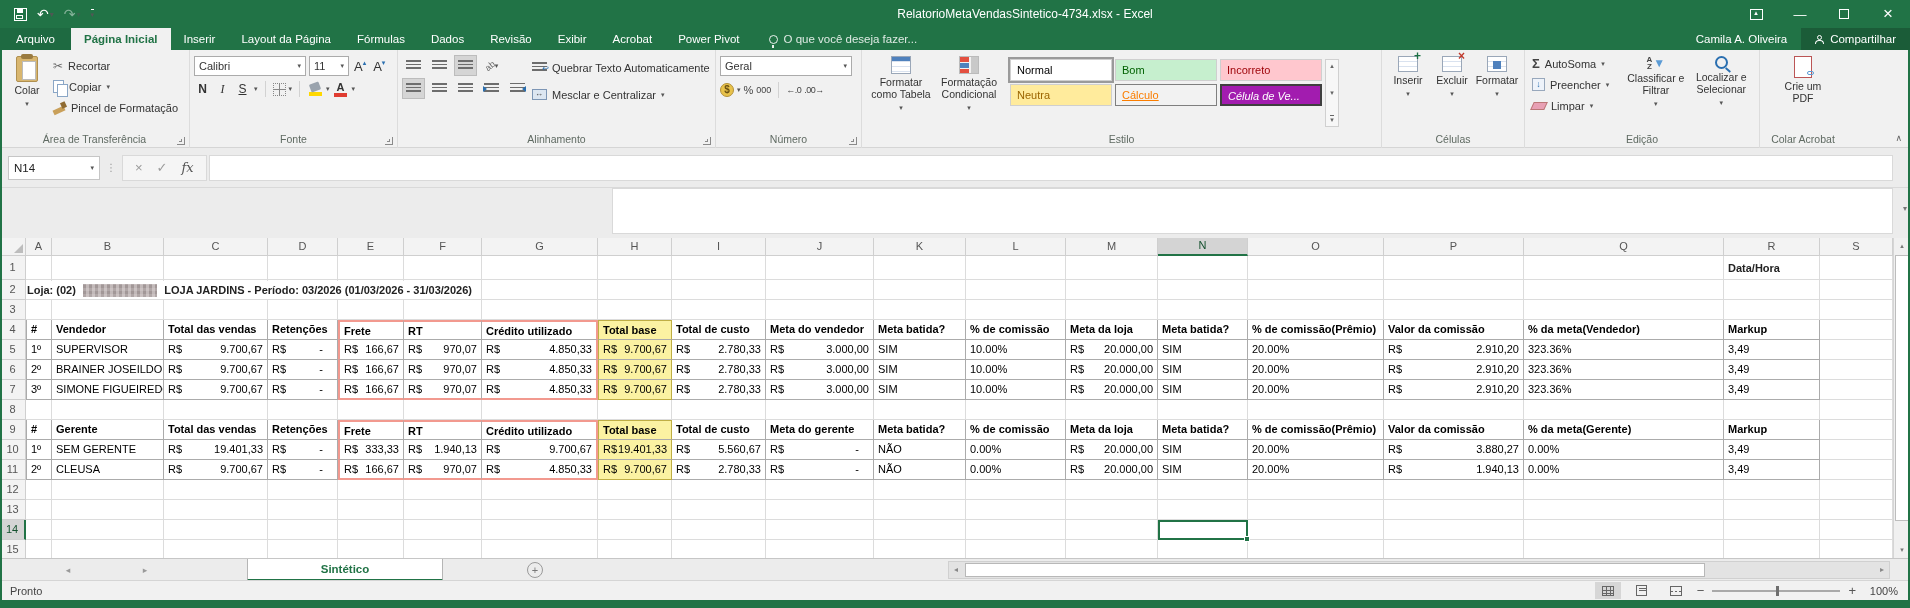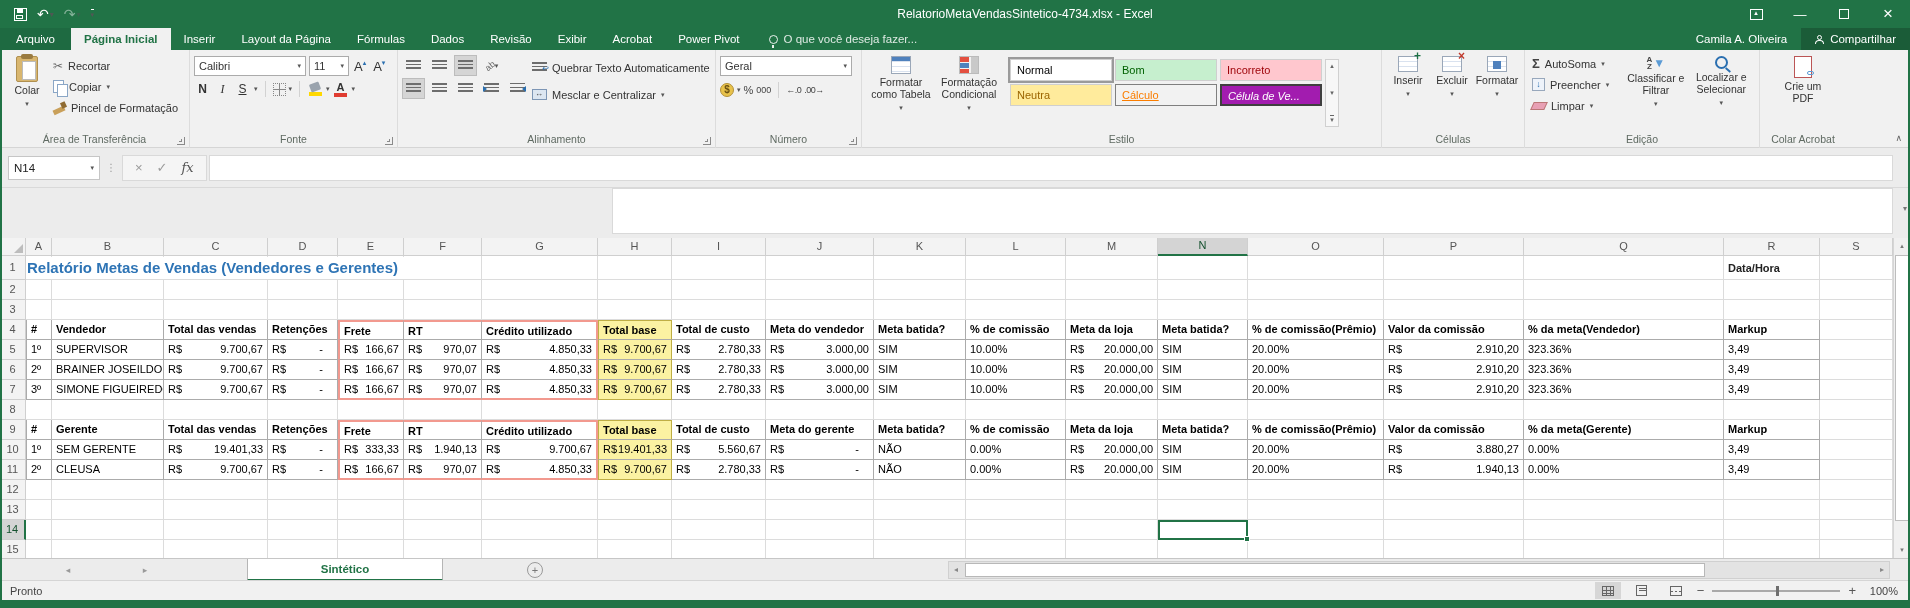--- a/index.html
+++ b/index.html
@@ -1041,22 +1041,26 @@
           <div class="g-c" style="width: 100px;"></div>
           <div class="g-c" style="width: 92px;"></div>
           <div class="g-c" style="width: 90px;"></div>
           <div class="g-c" style="width: 136px;"></div>
           <div class="g-c" style="width: 140px;"></div>
           <div class="g-c" style="width: 200px;"></div>
           <div class="g-c" style="width: 96px;"></div>
           <div class="g-c" style="width: 73px;"></div>
         </div>
       </div>
-    <div class="ov-title">Relatório Metas de Vendas (Vendedores e Gerentes)</div>
     <div class="ov-dh">Data/Hora</div>
+    <div class="ov-loja">
+      <span>Loja: (02)</span>
+      <span class="redact"></span>
+      <span>LOJA JARDINS - Período: 03/2026 (01/03/2026 - 31/03/2026)</span>
+    </div>
     <div class="selbox" id="selbox" style="left: 1158px; top: 282px; width: 90px; height: 20px;">
       <span class="selhandle"></span>
     </div>
   </div>
 
   <div class="vscroll">
     <span class="varrow vup">▴</span>
     <div class="vthumb"></div>
     <span class="varrow vdn">▾</span>
   </div>

